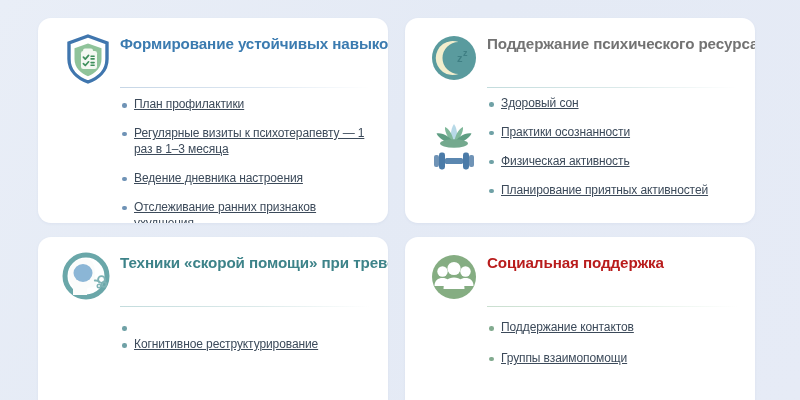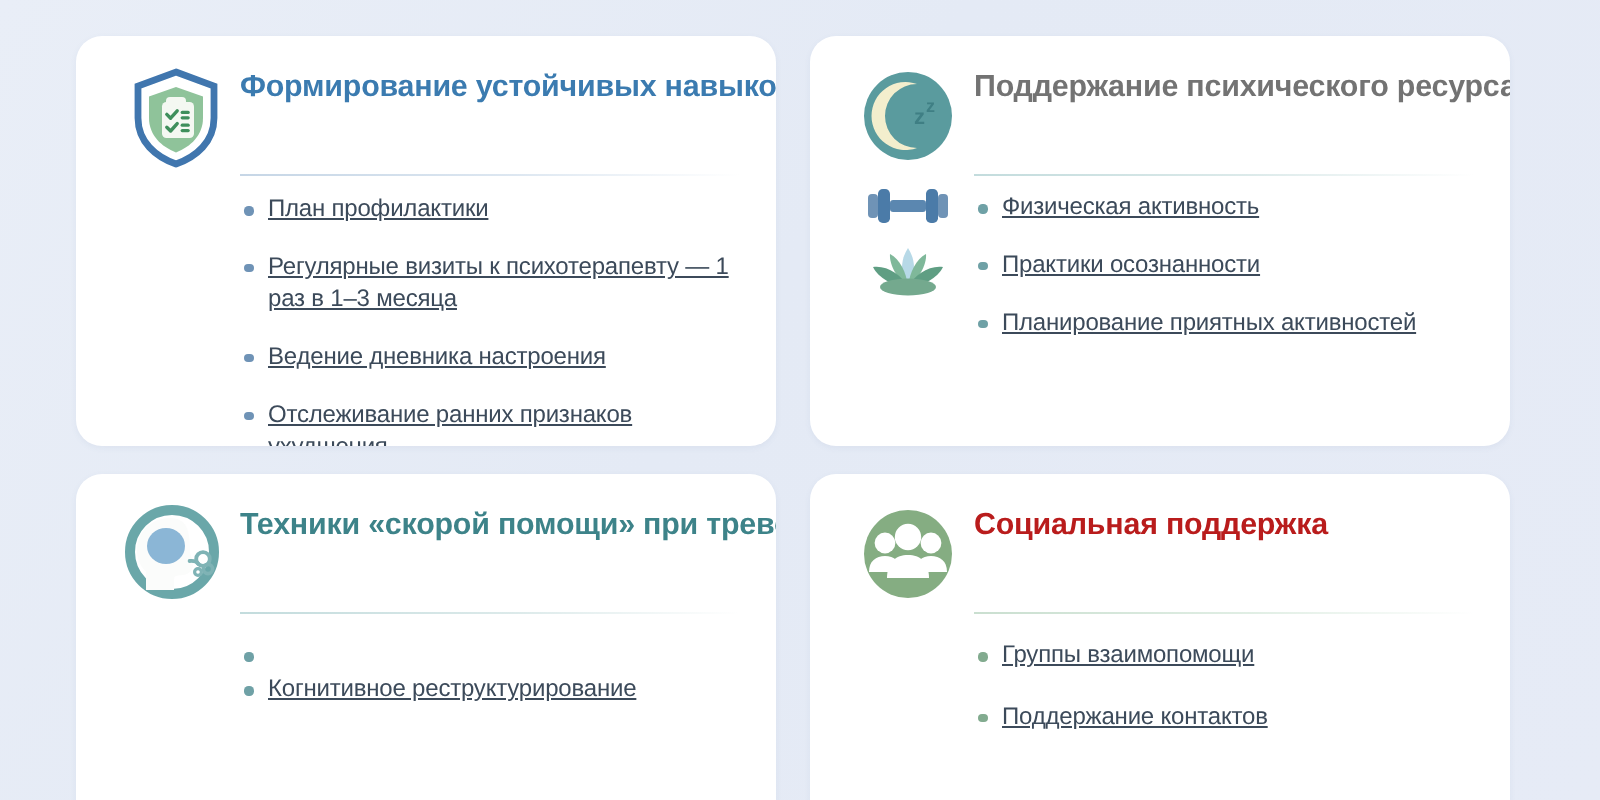--- a/index.html
+++ b/index.html
@@ -179,47 +179,51 @@
               <path d="M30.5 10 A17 17 0 1 0 30.5 42 A14 14 0 0 1 30.5 10 Z" fill="#f3eecd"></path>
               <text x="29" y="30" font-family="'Liberation Sans',sans-serif" font-size="11" font-weight="bold" fill="#3f7f84">z</text>
               <text x="35" y="24" font-family="'Liberation Sans',sans-serif" font-size="9" font-weight="bold" fill="#3f7f84">z</text>
             </svg>
           </span>
           <h2 class="card-title">Поддержание психического ресурса</h2>
         </div>
         <hr class="divider">
         <ul class="items">
           <li>
-            <span class="item-icon">
-              <svg viewBox="0 0 46 26" width="46" height="26">
-                <rect x="3" y="7" width="5" height="12" rx="2" fill="#6f93b6"></rect>
-                <rect x="8" y="4.5" width="6" height="17" rx="2.4" fill="#4b7ba8"></rect>
-                <rect x="14" y="10" width="18" height="6" rx="1.6" fill="#5b87b0"></rect>
-                <rect x="32" y="4.5" width="6" height="17" rx="2.4" fill="#4b7ba8"></rect>
-                <rect x="38" y="7" width="5" height="12" rx="2" fill="#6f93b6"></rect>
-              </svg>
-            </span>
-            <span class="bullet"></span>
-            <span>Физическая активность</span>
+            <span class="bullet"></span>
+            <span>Здоровый сон</span>
           </li>
           <li>
             <span class="item-icon">
               <svg viewBox="0 0 46 30" width="46" height="30">
                 <path d="M23 5 C19 11 19 19 23 24 C27 19 27 11 23 5 Z" fill="#b7d9e7"></path>
                 <path d="M23 24 C18 21 13.5 13.5 14 8 C19 10.5 22 17 23 24 Z" fill="#7fb89a"></path>
                 <path d="M23 24 C28 21 32.5 13.5 32 8 C27 10.5 24 17 23 24 Z" fill="#7fb89a"></path>
                 <path d="M23 25 C16 24 8 20 5.5 14.5 C12 13.5 20 18 23 25 Z" fill="#5f9e83"></path>
                 <path d="M23 25 C30 24 38 20 40.5 14.5 C34 13.5 26 18 23 25 Z" fill="#5f9e83"></path>
                 <ellipse cx="23" cy="24.5" rx="14" ry="4.2" fill="#74a98e"></ellipse>
               </svg>
             </span>
             <span class="bullet"></span>
             <span>Практики осознанности</span>
           </li>
           <li>
+            <span class="item-icon">
+              <svg viewBox="0 0 46 26" width="46" height="26">
+                <rect x="3" y="7" width="5" height="12" rx="2" fill="#6f93b6"></rect>
+                <rect x="8" y="4.5" width="6" height="17" rx="2.4" fill="#4b7ba8"></rect>
+                <rect x="14" y="10" width="18" height="6" rx="1.6" fill="#5b87b0"></rect>
+                <rect x="32" y="4.5" width="6" height="17" rx="2.4" fill="#4b7ba8"></rect>
+                <rect x="38" y="7" width="5" height="12" rx="2" fill="#6f93b6"></rect>
+              </svg>
+            </span>
+            <span class="bullet"></span>
+            <span>Физическая активность</span>
+          </li>
+          <li>
             <span class="bullet"></span>
             <span>Планирование приятных активностей</span>
           </li>
         </ul>
       </div>
     </div>
 
     <div class="card c3">
       <div class="card-inner">
         <div class="card-head">
@@ -264,24 +268,24 @@
               <circle cx="26" cy="17.5" r="6.6" fill="#ffffff"></circle>
               <path d="M15.5 38 C15.5 30 20 26.5 26 26.5 C32 26.5 36.5 30 36.5 38 Z" fill="#ffffff"></path>
             </svg>
           </span>
           <h2 class="card-title">Социальная поддержка</h2>
         </div>
         <hr class="divider">
         <ul class="items">
           <li>
             <span class="bullet"></span>
+            <span>Поддержание контактов</span>
+          </li>
+          <li>
+            <span class="bullet"></span>
             <span>Группы взаимопомощи</span>
-          </li>
-          <li>
-            <span class="bullet"></span>
-            <span>Поддержание контактов</span>
           </li>
         </ul>
       </div>
     </div>
 
   </div>
 </div>
 
 </body></html>

